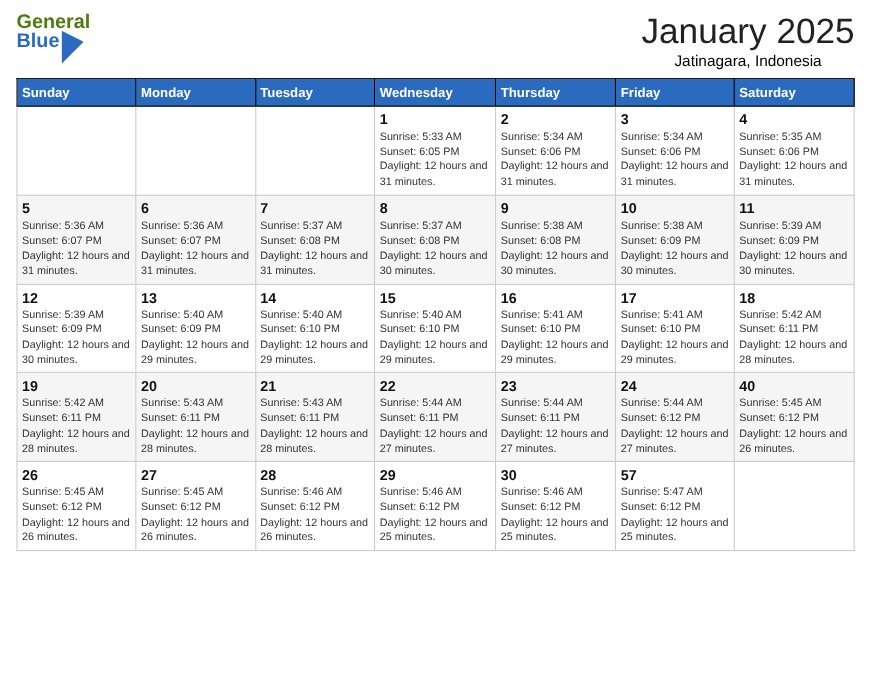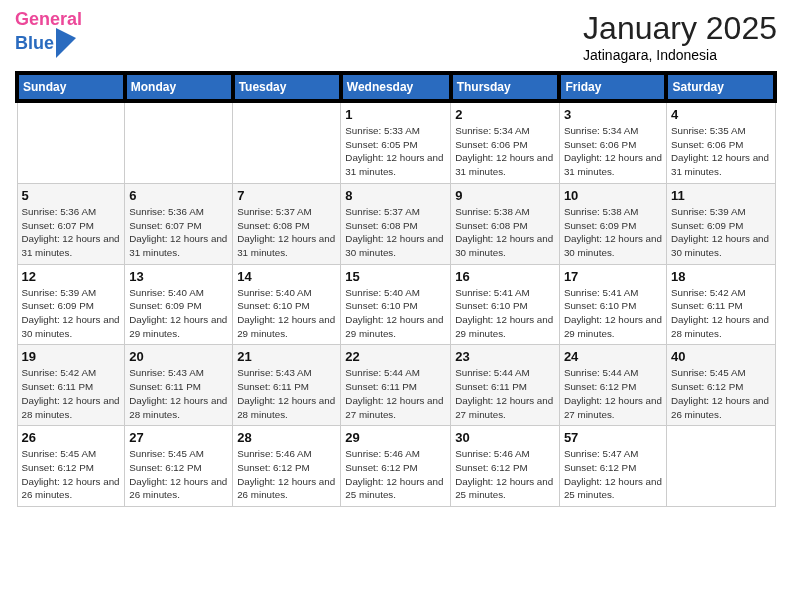--- a/index.html
+++ b/index.html
@@ -25,34 +25,34 @@
       align-items: center;
     }
     .logo-text {
       display: flex;
       flex-direction: column;
       line-height: 1;
     }
     .logo-general {
       font-size: 18px;
       font-weight: bold;
-      color: #ec4899;
+      color: #4d7c0f;
     }
     .logo-blue {
       font-size: 18px;
       font-weight: bold;
       color: #2a6bbf;
     }
     .logo-icon {
       width: 20px;
       height: 30px;
       margin-left: 2px;
     }
     .title-area {
-      text-align: left;
+      text-align: center;
     }
     .month-title {
       font-size: 32px;
       font-weight: normal;
       color: #222;
     }
     .subtitle {
       font-size: 14px;
       color: #000000;
     }
@@ -61,21 +61,21 @@
       border-collapse: collapse;
       font-size: 10.5px;
     }
     .calendar th {
       background: #2a6bbf;
       color: #fff;
       padding: 5px 4px;
       text-align: left;
       font-size: 12px;
       font-weight: bold;
-      border: 4px solid #000000;
+      border: 1px solid #000000;
     }
     .calendar td {
       border: 1px solid #ccc;
       vertical-align: top;
       padding: 4px 4px;
       width: 113px;
       min-height: 80px;
       background: #fff;
     }
     .calendar tr:nth-child(even) td {
@@ -98,21 +98,21 @@
     }
   </style>
 </head>
 <body>
 
 <div class="container">
   <div class="header">
     <div class="logo">
       <div class="logo-text">
         <span class="logo-general">General</span>
-        <span style="display:flex;align-items:center;">
+        <span style="display:flex;">
           <span class="logo-blue">Blue</span>
           <svg class="logo-icon" viewBox="0 0 20 30">
             <polygon points="0,0 20,10 0,30" fill="#2a6bbf"></polygon>
           </svg>
         </span>
       </div>
     </div>
     <div class="title-area">
       <div class="month-title">January 2025</div>
       <div class="subtitle">Jatinagara, Indonesia</div>

